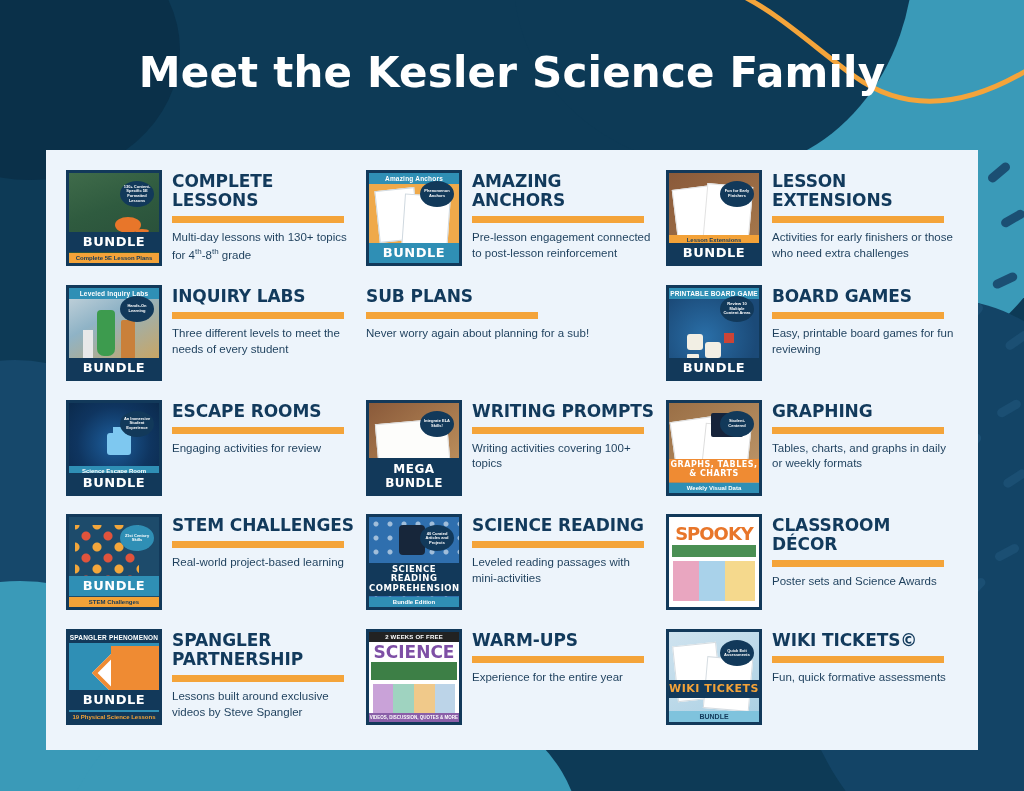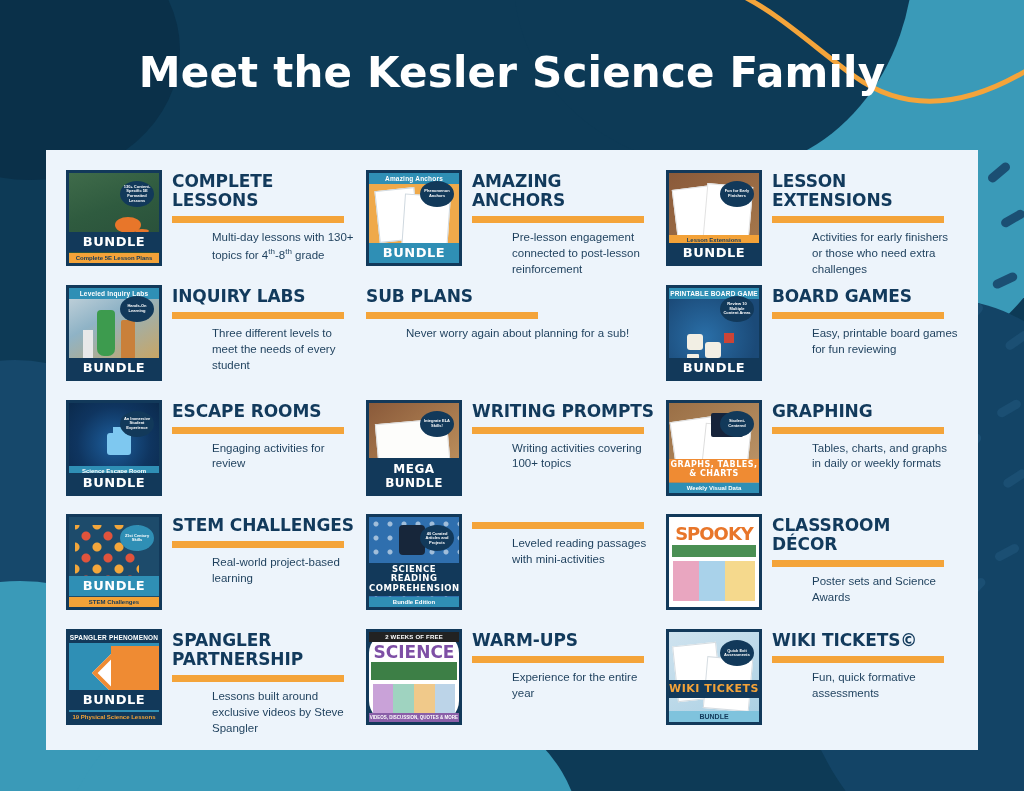--- a/index.html
+++ b/index.html
@@ -165,21 +165,20 @@
     height: 7px;
     background: #f4a43a;
     margin: 6px 0 7px 0;
     width: 100%;
     max-width: 172px;
   }
   .desc {
     color: #1d3f5c;
     font-size: 11.5px;
     line-height: 1.38;
-    margin-left: 40px;
   }
   .desc sup { font-size: 8px; vertical-align: super; }
 
   
   .art-fish { background: linear-gradient(160deg,#3f6b4a 0%,#2f5b3f 40%,#274b38 100%); }
   .art-fish:after {
     content:""; position:absolute; width:26px; height:16px; border-radius:50%;
     background:#e8762a; left:46px; top:44px; box-shadow: 14px 6px 0 -6px #e8762a;
   }
   .art-labs { background: linear-gradient(150deg,#c9d6dd 0%,#8fb3c6 35%,#d9a24a 100%); }
@@ -221,21 +220,21 @@
   .art-sub .p2 { left:36px; top:24px; width:48px; height:56px; transform: rotate(7deg); }
   .art-writing { background: linear-gradient(140deg,#8a5a3a,#c79a63); }
   .art-writing .pg { position:absolute; background:#fdfdfb; border:1px solid #ddd; left:8px; top:18px; width:72px; height:52px; transform:rotate(-5deg); }
   .art-reading { background: #2f6fae; }
   .art-reading .pat {
     position:absolute; inset:0;
     background-image: radial-gradient(circle, rgba(255,255,255,.55) 2px, transparent 3px);
     background-size: 14px 14px;
   }
   .art-reading .mic { position:absolute; left:30px; top:8px; width:26px; height:30px; background:#17263a; border-radius:4px; }
-  .art-warm { background:#ffffff;border-radius:21px; }
+  .art-warm { background:#ffffff; }
   .art-warm .l1 { position:absolute; left:2px; top:10px; right:2px; height:20px; color:#7e4fa5; font-size:17px; font-weight:700; text-align:center; font-family:"DejaVu Sans",sans-serif; }
   .art-warm .l2 { position:absolute; left:2px; top:30px; right:2px; height:18px; background:#3d7f46; }
   .art-warm .l3 { position:absolute; left:4px; top:52px; right:4px; height:30px;
     background-image: linear-gradient(90deg,#c9a2d8 0 24%, #9fd3c0 24% 50%, #f0c98a 50% 75%, #bcd4e8 75% 100%); }
   .art-ext { background: linear-gradient(140deg,#8a5a3a,#a97c4e); }
   .art-ext .pg { position:absolute; background:#fff; border:1px solid #e2e2e2; }
   .art-ext .p1 { left:6px; top:14px; width:44px; height:56px; transform:rotate(-7deg); }
   .art-ext .p2 { left:36px; top:12px; width:46px; height:54px; transform:rotate(5deg); }
   .art-board { background: radial-gradient(circle at 40% 55%, #2a6fa8, #1b4a78 70%); }
   .art-board:after {
@@ -452,20 +451,21 @@
         <div class="thumb">
           <div class="face art-reading">
               <span class="pat"></span>
               <span class="mic"></span>
             </div>
           <div class="badge">40 Curated Articles and Projects</div>
           <div class="subcap" style="background:#2f8fb5;color:#fff">Bundle Edition</div>
           <div class="cap" style="bottom:11px;font-size:8.5px;line-height:1.12">SCIENCE READING COMPREHENSION</div>
         </div>
         <div class="body">
+          <div class="title">SCIENCE READING</div>
           <div class="rule"></div>
           <div class="desc">Leveled reading passages with mini-activities</div>
         </div>
       </div>
 
       <div class="item">
         <div class="thumb">
           <div class="face art-decor">
             <span class="hdr">SPOOKY</span>
               <span class="grn"></span>

